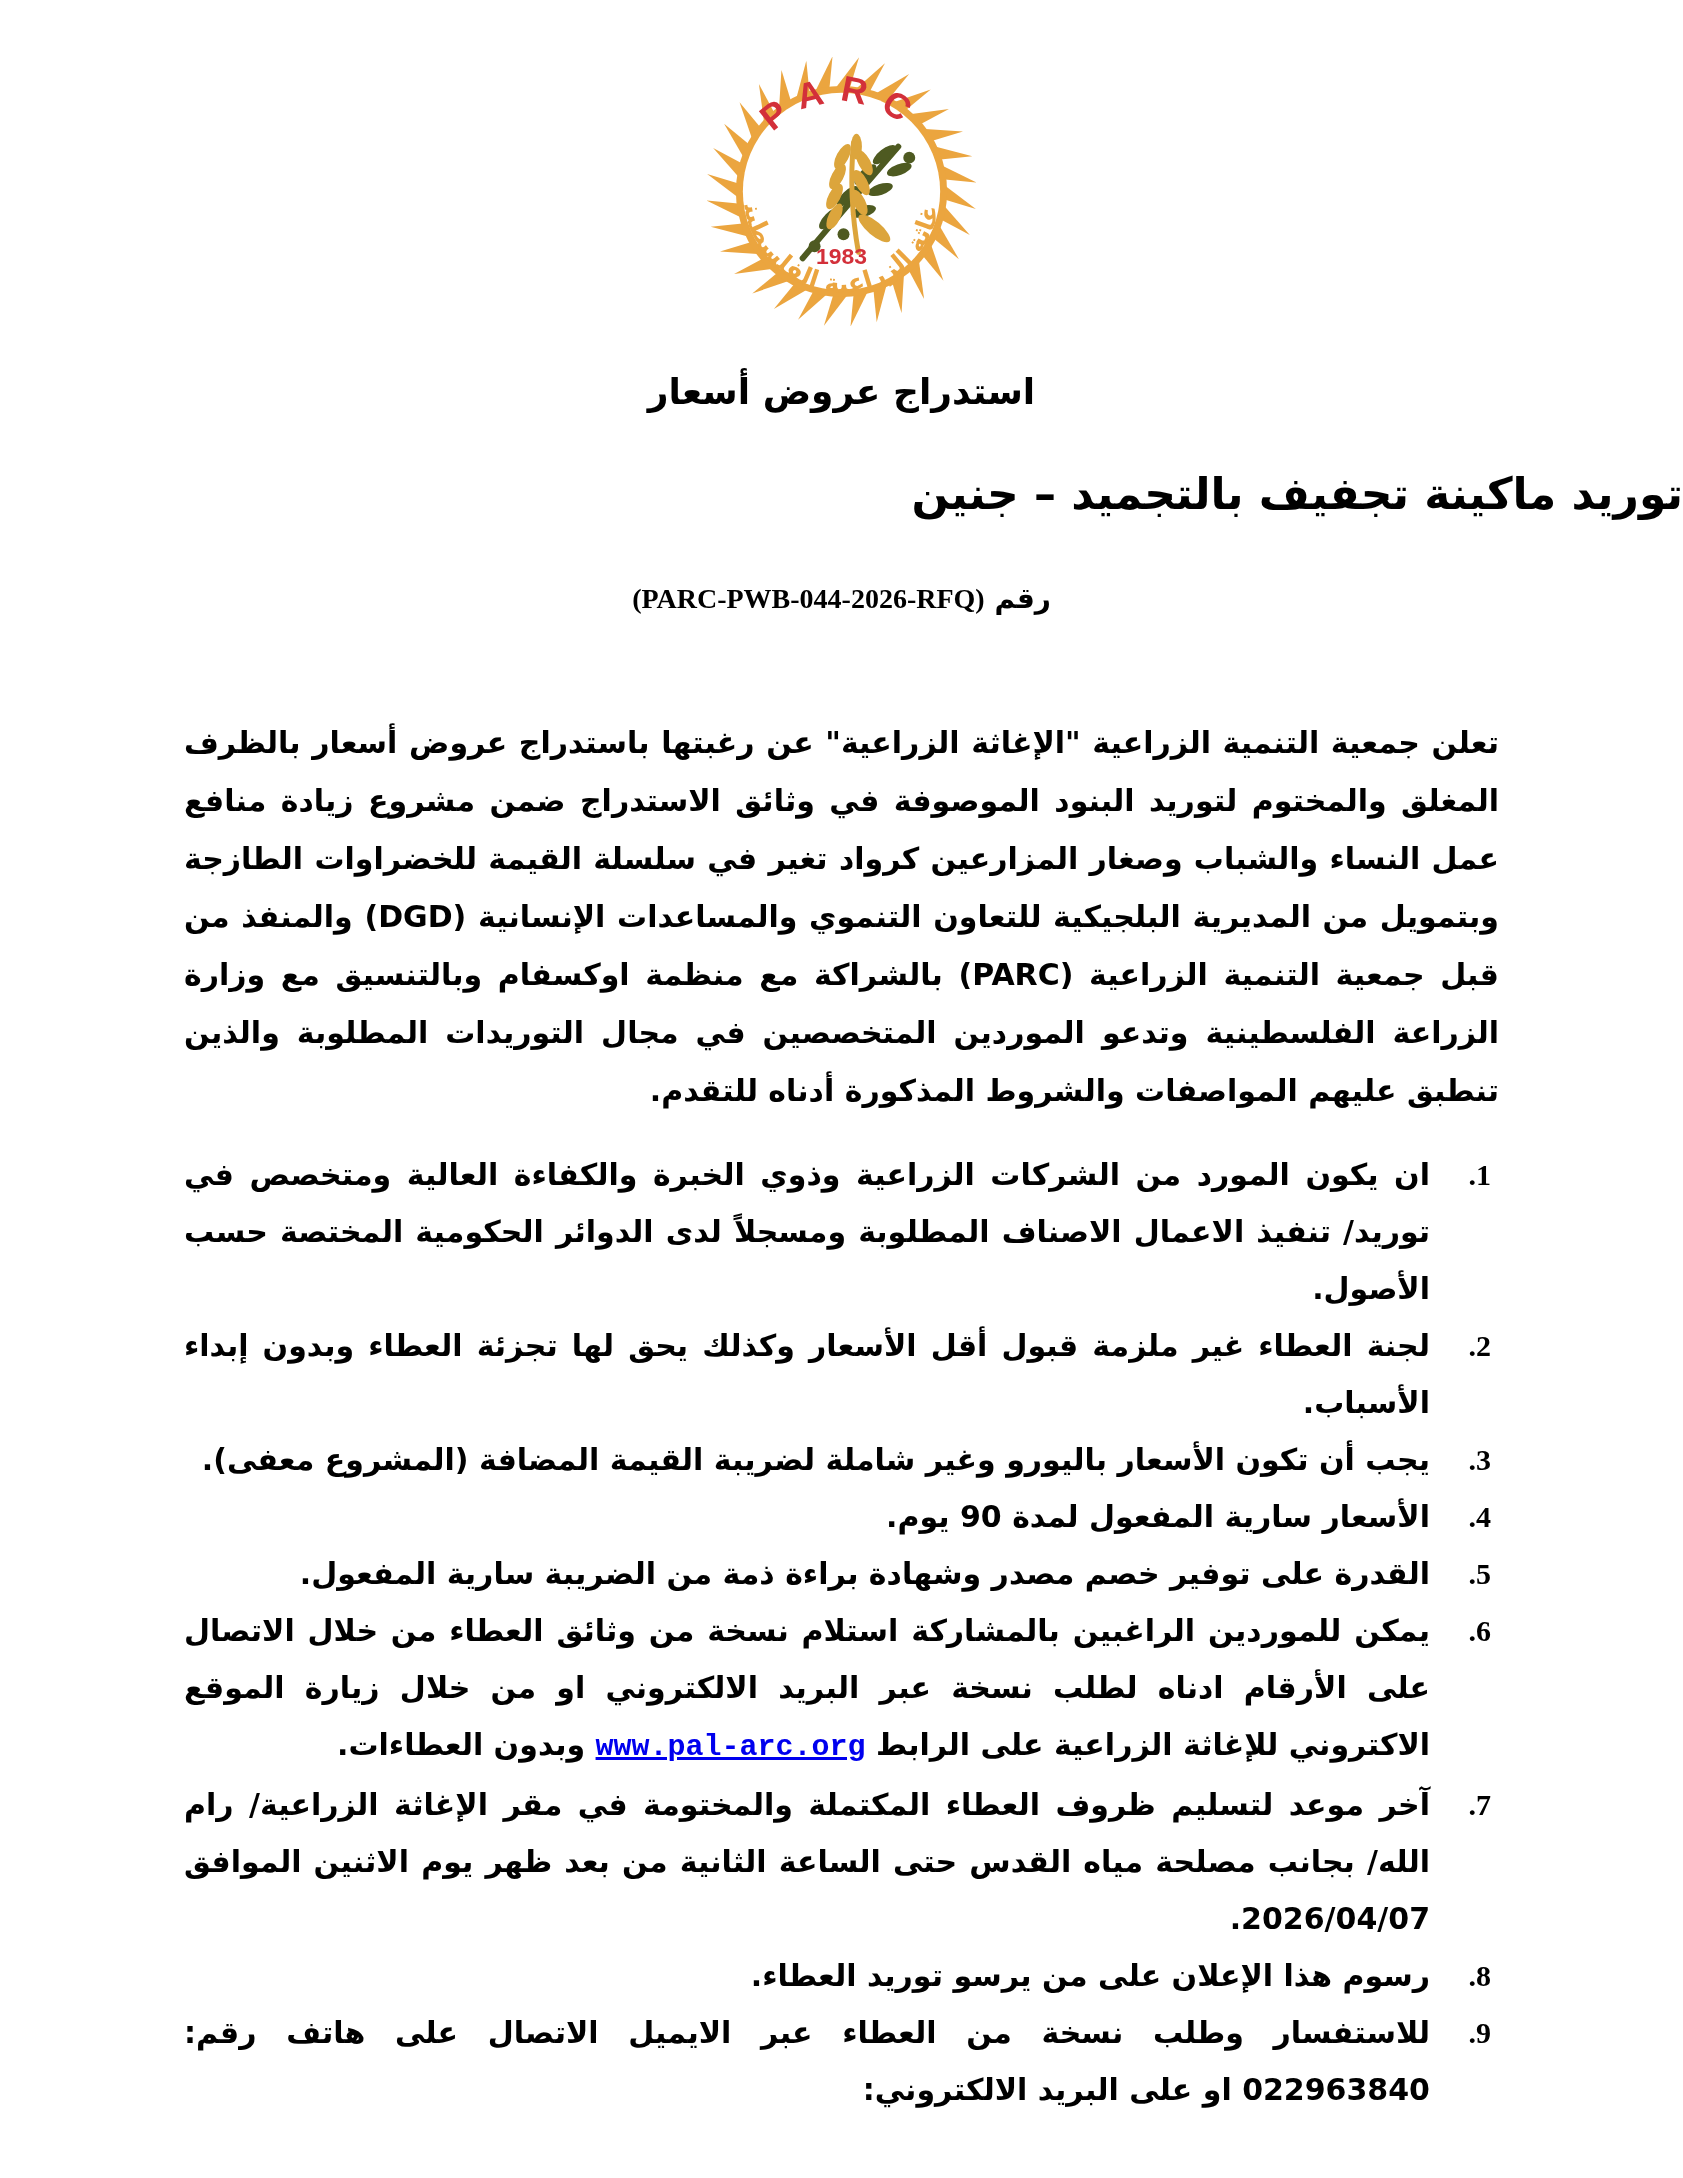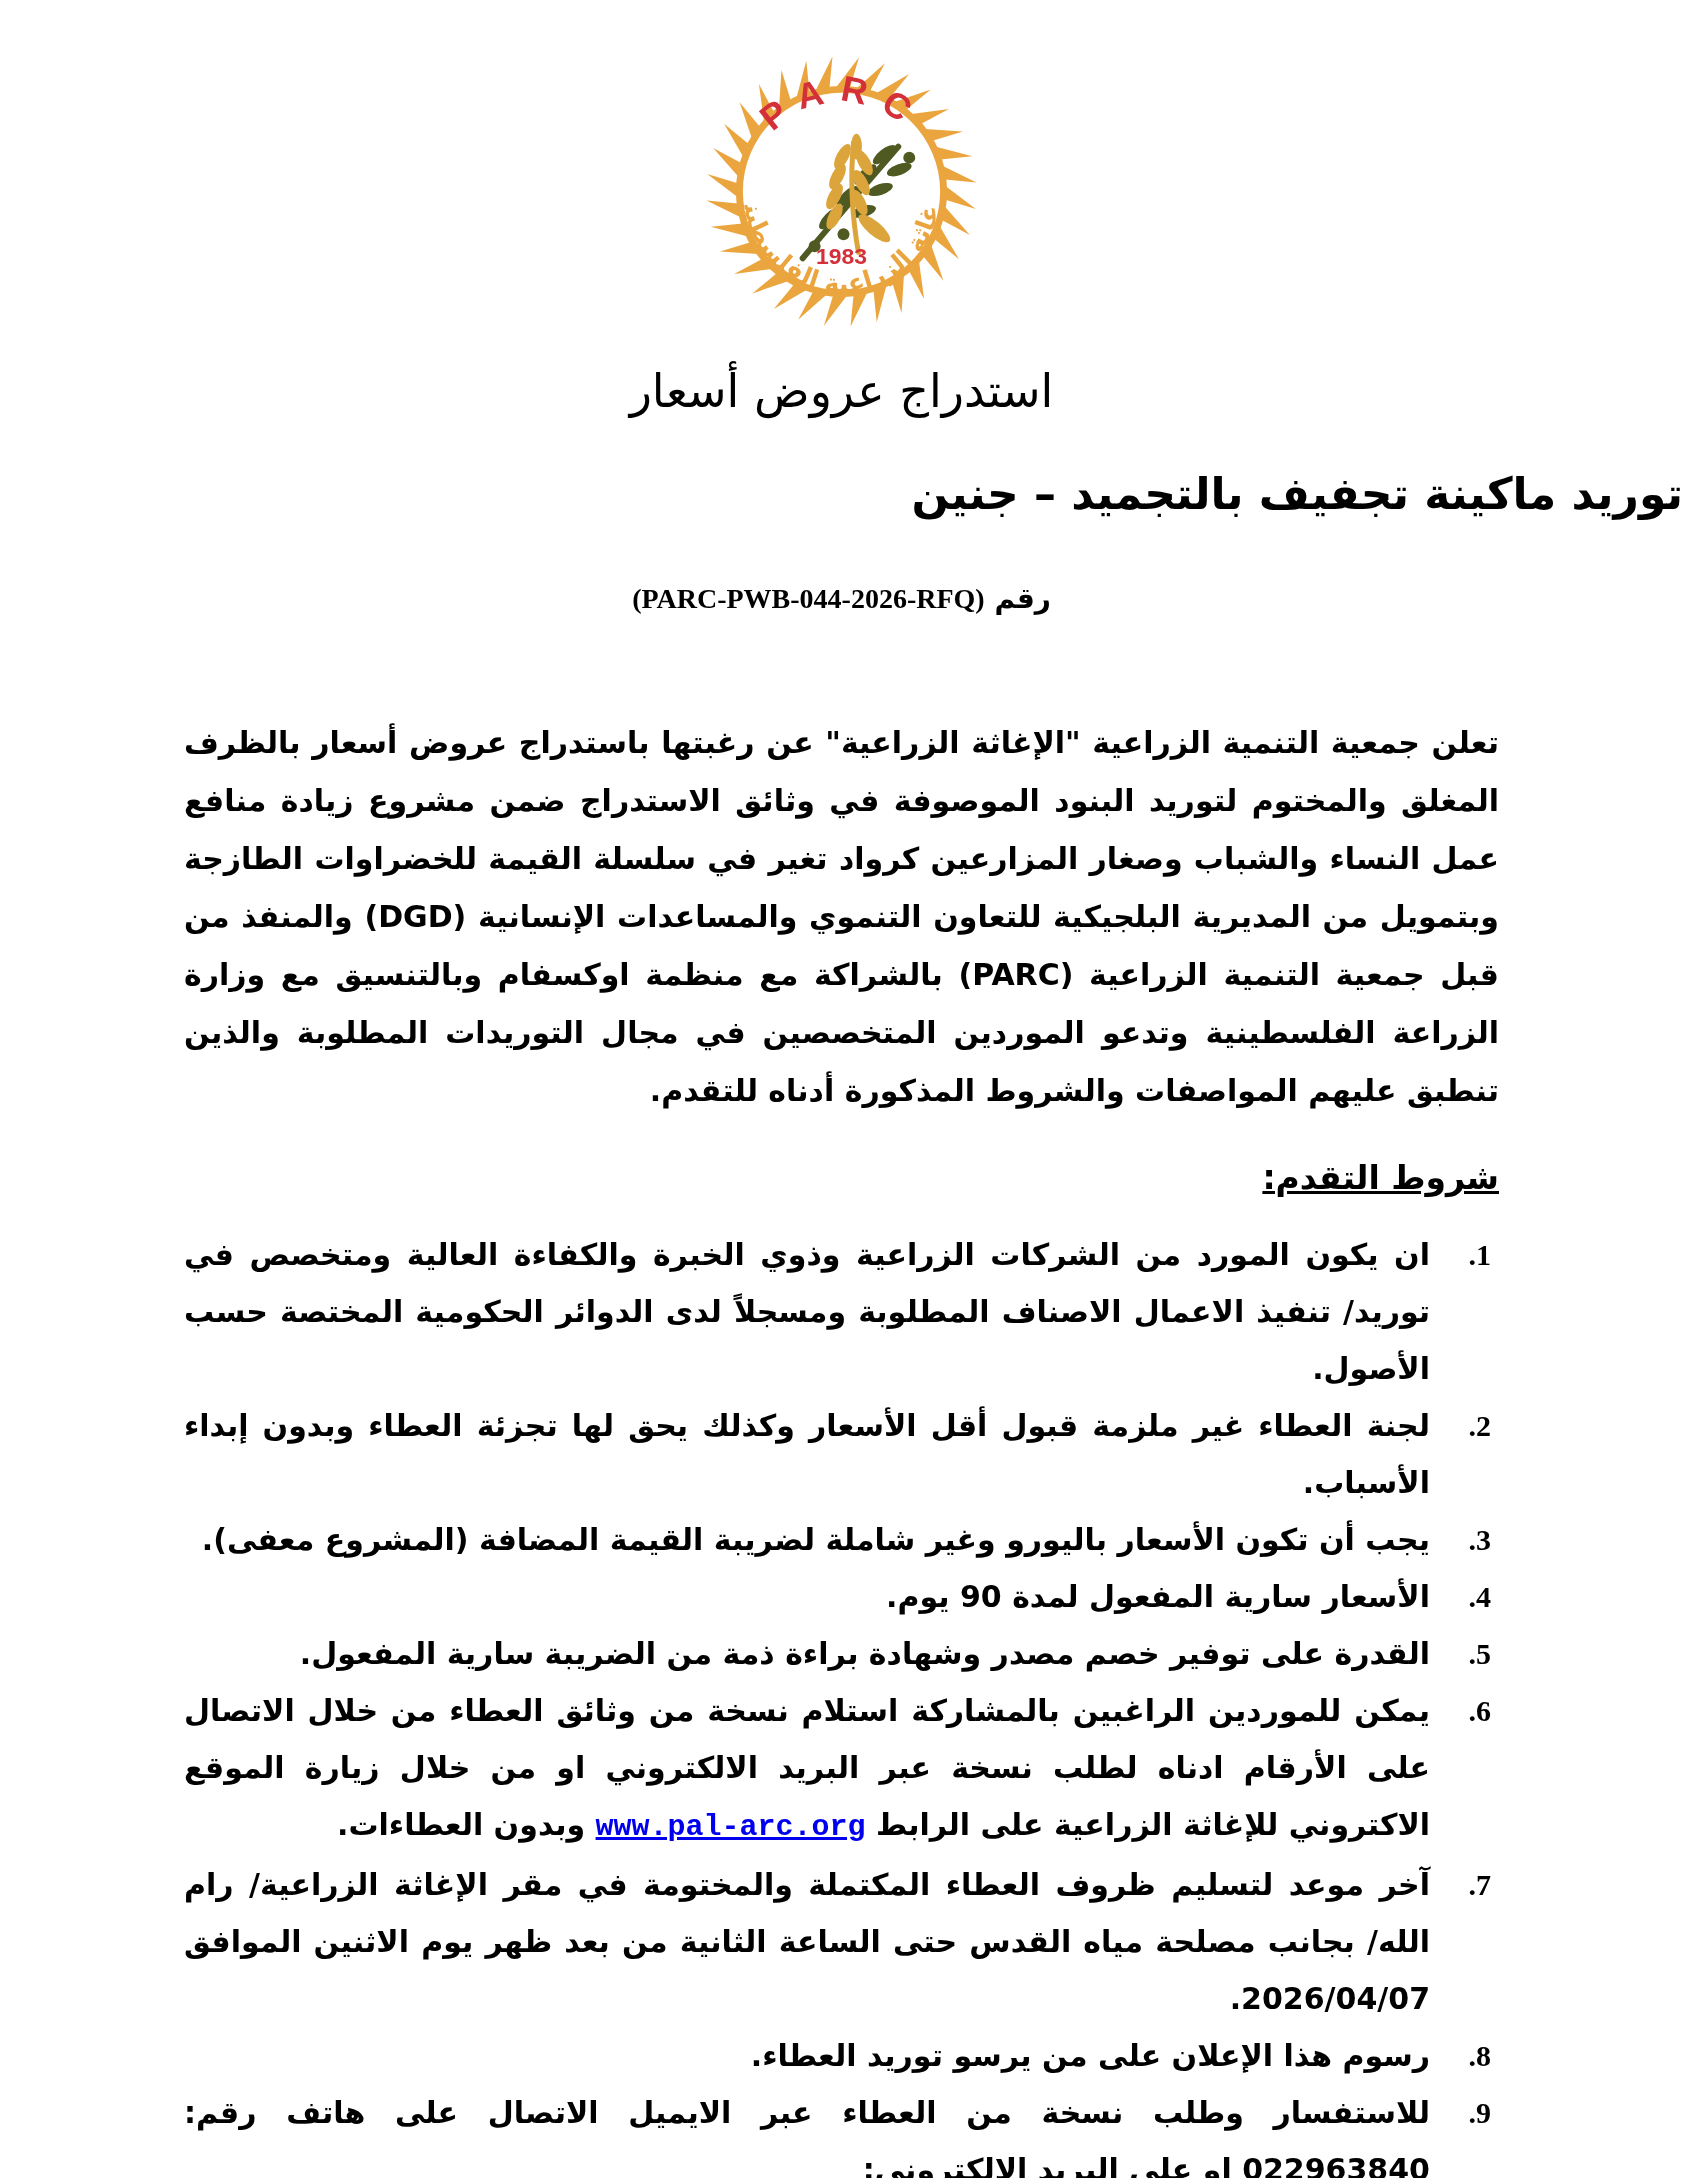--- a/index.html
+++ b/index.html
@@ -14,21 +14,21 @@
   .inner-disc{fill:#ffffff;}
   .parc-arc{font-family:"Liberation Sans",sans-serif;font-weight:bold;font-size:36px;
     letter-spacing:14px;fill:var(--red);}
   .arabic-arc{font-family:"DejaVu Sans",sans-serif;font-weight:bold;font-size:25px;fill:var(--sun);}
   .year{font-family:"Liberation Sans",sans-serif;font-weight:bold;font-size:23px;fill:var(--red);}
   .olive-stroke{stroke:var(--olive);stroke-width:6;fill:none;stroke-linecap:round;}
   .olive-fill{fill:var(--olive);}
   .wheat-stroke{stroke:var(--wheat);stroke-width:5;fill:none;stroke-linecap:round;}
   .wheat-fill{fill:var(--wheat);}
   
-  .title-main{margin:34px 0 0 0;text-align:center;font-size:46px;font-weight:normal;line-height:63px;}
+  .title-main{margin:34px 0 0 0;text-align:center;font-size:36px;font-weight:bold;line-height:63px;}
   .title-sub{margin:40px 0 0 0;text-align:right;font-size:44px;font-weight:bold;line-height:61px;}
   .ref-line{margin:46px 0 0 0;text-align:center;font-size:28px;font-weight:bold;line-height:57px;}
   .ref-num{direction:ltr;unicode-bidi:embed;font-family:"Liberation Serif",serif;font-weight:bold;}
   
   .intro{
     margin:87px 184px 0 184px;font-size:30px;font-weight:bold;line-height:58px;
     text-align:justify;text-align-last:right;
   }
   .cond-heading{
     margin:36px 184px 0 184px;font-size:33px;font-weight:bold;
@@ -127,21 +127,20 @@
 
   <div class="title-main">استدراج عروض أسعار</div>
   <div class="title-sub">توريد ماكينة تجفيف بالتجميد – جنين</div>
   <div class="ref-line">
     <span>رقم</span>
     <span class="ref-num" dir="ltr">(PARC-PWB-044-2026-RFQ)</span>
   </div>
 
   <div class="intro">تعلن جمعية التنمية الزراعية "الإغاثة الزراعية" عن رغبتها باستدراج عروض أسعار بالظرف المغلق والمختوم لتوريد البنود الموصوفة في وثائق الاستدراج ضمن مشروع زيادة منافع عمل النساء والشباب وصغار المزارعين كرواد تغير في سلسلة القيمة للخضراوات الطازجة وبتمويل من المديرية البلجيكية للتعاون التنموي والمساعدات الإنسانية (DGD) والمنفذ من قبل جمعية التنمية الزراعية (PARC) بالشراكة مع منظمة اوكسفام وبالتنسيق مع وزارة الزراعة الفلسطينية وتدعو الموردين المتخصصين في مجال التوريدات المطلوبة والذين تنطبق عليهم المواصفات والشروط المذكورة أدناه للتقدم.</div>
 
-  <div class="cond-heading">شروط التقدم:</div>
 
   <div class="cond-list">
 
     <div class="item">
       <span class="num">1.</span>
       <span class="text">ان يكون المورد من الشركات الزراعية وذوي الخبرة والكفاءة العالية ومتخصص في توريد/ تنفيذ الاعمال الاصناف المطلوبة ومسجلاً لدى الدوائر الحكومية المختصة حسب الأصول.</span>
     </div>
 
     <div class="item">
       <span class="num">2.</span>

